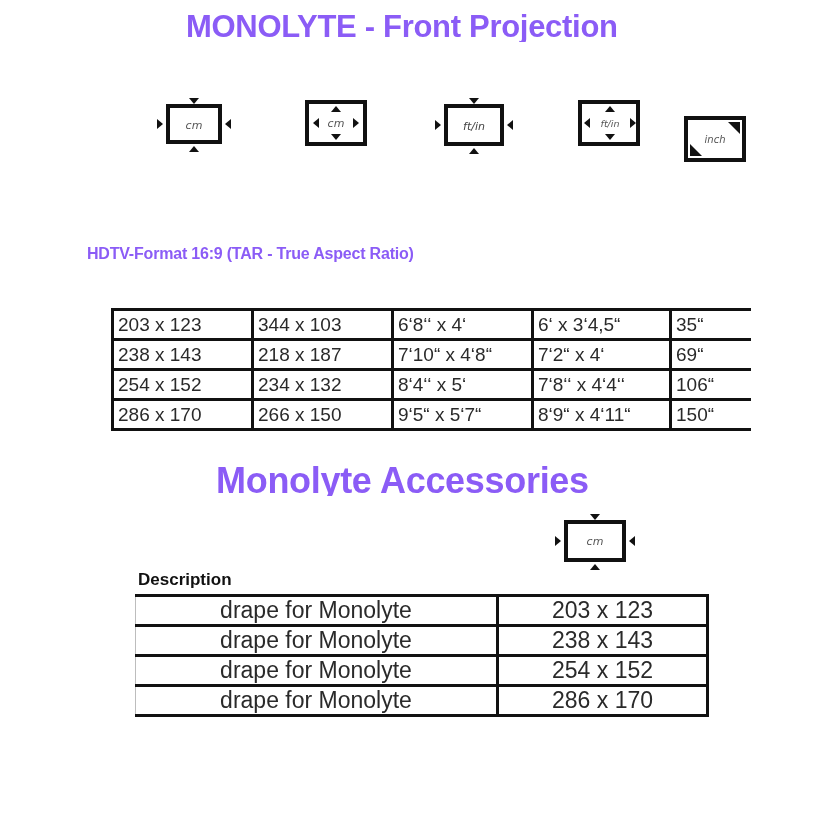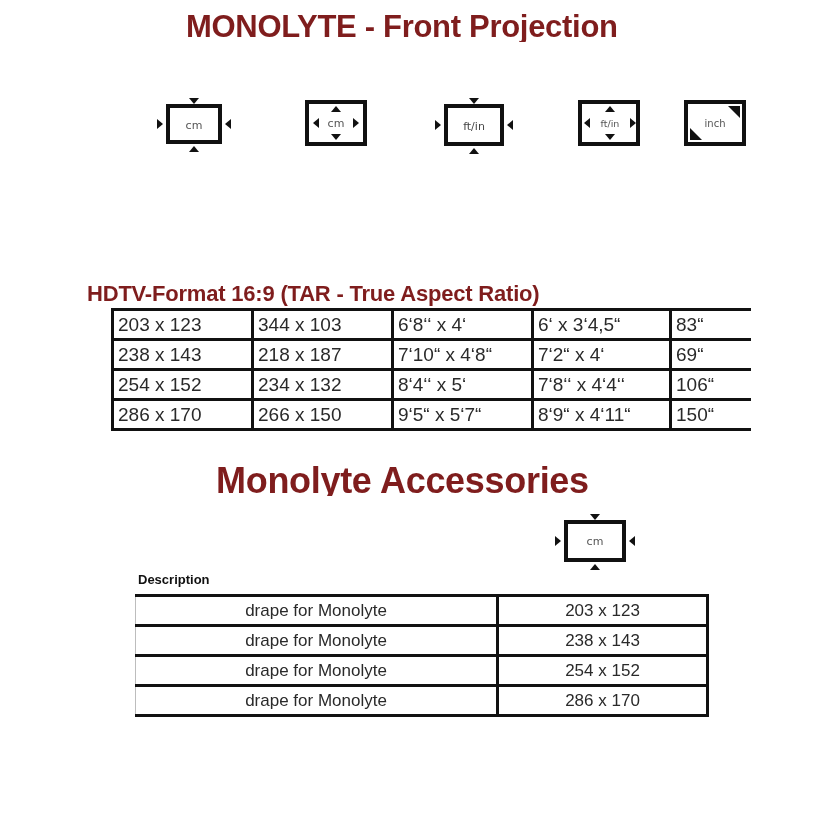--- a/index.html
+++ b/index.html
@@ -15,38 +15,39 @@
       font-family: "Liberation Sans", "DejaVu Sans", sans-serif;
       color: #1a1a1a;
     }
 
     
     .title-clip {
       position: absolute;
       overflow: hidden;
       white-space: nowrap;
       font-weight: bold;
-      color: #7f1d1d;
+      color: #8b5cf6;
     }
     #main-title {
       left: 186px; top: 8px; width: 480px; height: 34px;
       font-size: 31px; line-height: 38px; letter-spacing: -0.3px;
     }
     #format-title {
       left: 87px; top: 239px; width: 540px; height: 30px;
-      font-size: 22px; line-height: 30px; letter-spacing: -0.2px; margin-top: 40px;
+      font-size: 16px; line-height: 30px; letter-spacing: -0.2px;
     }
     #acc-title {
       left: 216px; top: 461px; width: 400px; height: 35px;
       font-size: 36px; line-height: 40px; letter-spacing: -0.3px;
     }
 
     
     .icon {
       position: absolute;
+      font-style: italic;
     }
     .icon svg { display: block; overflow: visible; }
 
     
     #size-table {
       position: absolute;
       left: 111px;
       top: 308px;
       width: 638px;
       border-collapse: collapse;
@@ -67,36 +68,36 @@
     }
     #size-table td.last {
       border-right: none;
     }
 
     
     #desc-label {
       position: absolute;
       left: 138px; top: 570px;
       font-weight: bold;
-      font-size: 13px;
+      font-size: 17px;
       line-height: 20px;
       color: #111;
     }
     #acc-table {
       position: absolute;
       left: 135px;
       top: 594px;
       width: 572px;
       border-collapse: collapse;
       table-layout: fixed;
     }
     #acc-table td {
       height: 27px;
       padding: 0;
-      font-size: 17px;
+      font-size: 23px;
       line-height: 27px;
       color: #2a2a2a;
       text-align: center;
       border-top: 3px solid #111;
       border-bottom: 3px solid #111;
       box-sizing: border-box;
       white-space: nowrap;
     }
     #acc-table td.c1 {
       border-left: 1px solid #bdbdbd;
@@ -148,21 +149,21 @@
   <svg width="64" height="48" viewBox="0 0 64 48">
     <rect x="2" y="2" width="58" height="42" fill="#fff" stroke="#111" stroke-width="4"></rect>
     <polygon points="27,12 37,12 32,6" fill="#111"></polygon>
     <polygon points="27,34 37,34 32,40" fill="#111"></polygon>
     <polygon points="12,18 12,28 6,23" fill="#111"></polygon>
     <polygon points="52,18 52,28 58,23" fill="#111"></polygon>
     <text x="32" y="27" font-size="9.5" text-anchor="middle" fill="#555" font-family="DejaVu Sans, sans-serif">ft/in</text>
   </svg>
 </div>
 
-<div class="icon" style="left:684px;top:100px;text-align:center;">
+<div class="icon" style="left:684px;top:116px;text-align:center;">
   <svg width="64" height="48" viewBox="0 0 64 48">
     <rect x="2" y="2" width="58" height="42" fill="#fff" stroke="#111" stroke-width="4"></rect>
     <polygon points="44,6 56,6 56,18" fill="#111"></polygon>
     <polygon points="6,28 6,40 18,40" fill="#111"></polygon>
     <text x="31" y="27" font-size="10" text-anchor="middle" fill="#555" font-family="DejaVu Sans, sans-serif">inch</text>
   </svg>
 </div>
 
 <div id="format-title" class="title-clip">HDTV-Format 16:9 (TAR - True Aspect Ratio)</div>
 
@@ -173,21 +174,21 @@
     <col style="width:140px">
     <col style="width:138px">
     <col style="width:80px">
   </colgroup>
   <tbody>
     <tr>
       <td>203 x 123</td>
       <td>344 x 103</td>
       <td>6‘8‘‘ x 4‘</td>
       <td>6‘ x 3‘4,5“</td>
-      <td class="last">83“</td>
+      <td class="last">35“</td>
     </tr>
     <tr>
       <td>238 x 143</td>
       <td>218 x 187</td>
       <td>7‘10“ x 4‘8“</td>
       <td>7‘2“ x 4‘</td>
       <td class="last">69“</td>
     </tr>
     <tr>
       <td>254 x 152</td>

